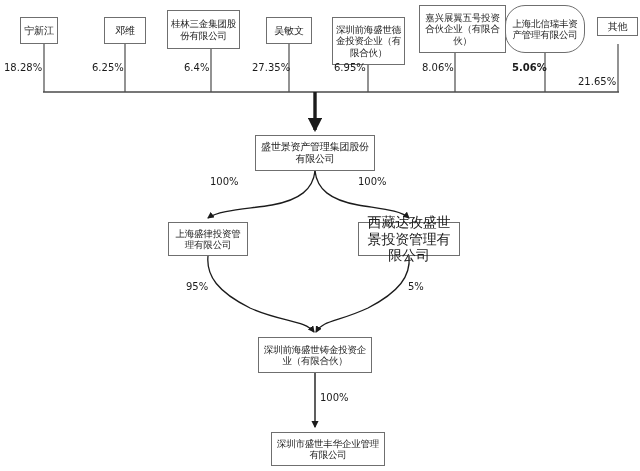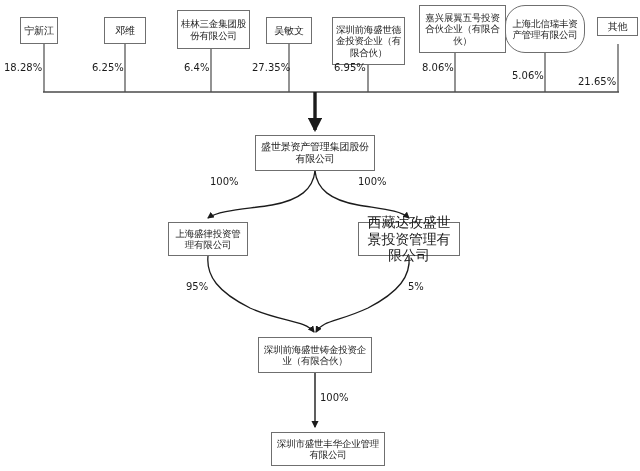--- a/index.html
+++ b/index.html
@@ -87,21 +87,21 @@
 
     <line x1="315" y1="373" x2="315" y2="427" stroke="#1b1b1b" stroke-width="1.4" fill="none" marker-end="url(#arrowThin)"></line>
   </svg>
 
   <div class="node" style="left:20px; top:17px; width:38px; height:27px; font-size:10px;">
     <span>宁新江</span>
   </div>
   <div class="node" style="left:104px; top:17px; width:42px; height:27px; font-size:10px;">
     <span>邓维</span>
   </div>
-  <div class="node" style="left:177px; top:10px; width:73px; height:39px; font-size:9.5px;">
+  <div class="node" style="left:167px; top:10px; width:73px; height:39px; font-size:9.5px;">
     <span>桂林三金集团股份有限公司</span>
   </div>
   <div class="node" style="left:266px; top:17px; width:46px; height:27px; font-size:10px;">
     <span>吴敏文</span>
   </div>
   <div class="node" style="left:332px; top:5px; width:73px; height:48px; font-size:9.5px;margin-top:12px;">
     <span>深圳前海盛世德金投资企业（有限合伙）</span>
   </div>
   <div class="node" style="left:419px; top:5px; width:87px; height:48px; font-size:9.5px;">
     <span>嘉兴展翼五号投资合伙企业（有限合伙）</span>
@@ -112,21 +112,21 @@
   <div class="node" style="left:597px; top:17px; width:41px; height:19px; font-size:10px;">
     <span>其他</span>
   </div>
 
   <div class="pct" style="left:4px; top:62px;">18.28%</div>
   <div class="pct" style="left:92px; top:62px;">6.25%</div>
   <div class="pct" style="left:184px; top:62px;">6.4%</div>
   <div class="pct" style="left:252px; top:62px;">27.35%</div>
   <div class="pct" style="left:334px; top:62px;">6.95%</div>
   <div class="pct" style="left:422px; top:62px;">8.06%</div>
-  <div class="pct" style="left:512px; top:70px;">5.06%</div>
+  <div class="pct" style="left:512px; top:62px;font-weight:bold;">5.06%</div>
   <div class="pct" style="left:578px; top:76px;">21.65%</div>
 
   <div class="node" style="left:255px; top:135px; width:120px; height:36px; font-size:10px;">
     <span>盛世景资产管理集团股份有限公司</span>
   </div>
 
   <div class="pct" style="left:210px; top:176px;">100%</div>
   <div class="pct" style="left:358px; top:176px;">100%</div>
 
   <div class="node" style="left:168px; top:222px; width:80px; height:34px; font-size:9.5px;">

